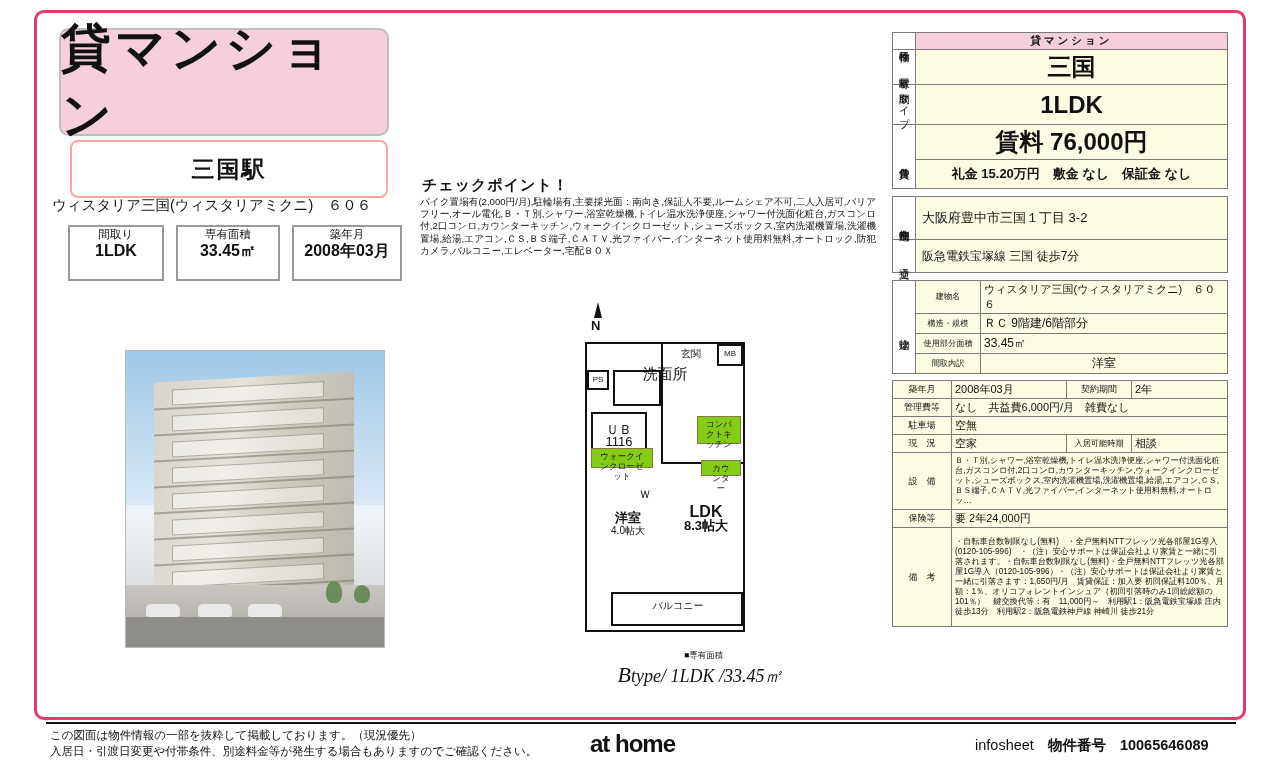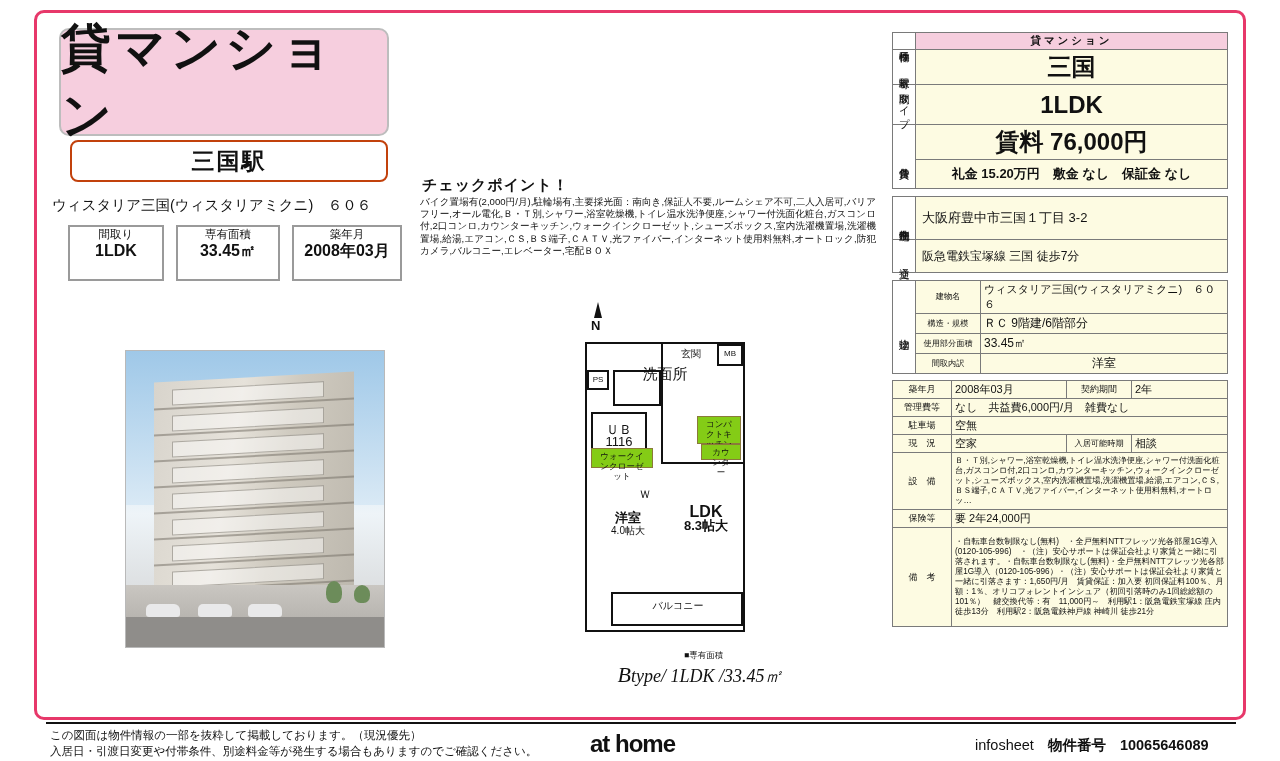--- a/index.html
+++ b/index.html
@@ -14,22 +14,22 @@
     border:3px solid #e7386a;border-radius:10px;box-sizing:border-box;
   }
   
   .title-box{
     position:absolute;left:59px;top:28px;width:330px;height:108px;
     background:#f6cede;border:2px solid #bdbdbd;border-radius:10px;box-sizing:border-box;
     display:flex;align-items:center;justify-content:center;
   }
   .title-box .t{font-size:50px;letter-spacing:4px;font-weight:bold;color:#111;}
   .station-box{
-    position:absolute;left:70px;top:140px;width:318px;height:42px;
-    background:#ffffff;border:2px solid #c2410c;border-radius:8px;box-sizing:border-box;
+    position:absolute;left:70px;top:140px;width:318px;height:58px;
+    background:#ffffff;border:2px solid #fca5a5;border-radius:8px;box-sizing:border-box;
     display:flex;align-items:center;justify-content:center;
   }
   .station-box .s{font-size:23px;font-weight:bold;letter-spacing:2px;}
   .bldg-name{
     position:absolute;left:52px;top:196px;width:360px;
     font-size:14.5px;letter-spacing:0px;white-space:nowrap;
   }
   .spec-row{position:absolute;left:68px;top:225px;width:340px;height:56px;}
   .spec-cell{
     position:absolute;top:0;height:56px;background:#fff;
@@ -202,21 +202,21 @@
 
     <div class="pl-wall" style="left:38px;top:70px;width:48px;height:36px;"></div>
     <div class="pl-lab" style="left:38px;top:68px;width:48px;font-size:15px;padding-left:28px;">洗面所</div>
 
     <div class="pl-wall" style="left:16px;top:112px;width:56px;height:46px;"></div>
     <div class="pl-lab" style="left:16px;top:124px;width:56px;font-size:13px;">ＵＢ 1116</div>
 
     <div class="tag" style="left:16px;top:148px;width:62px;height:20px;">ウォークインクローゼット</div>
 
     <div class="tag" style="left:122px;top:116px;width:44px;height:28px;">コンパクトキッチン</div>
-    <div class="tag" style="left:126px;top:144px;width:40px;height:16px;">カウンター</div>
+    <div class="tag" style="left:126px;top:160px;width:40px;height:16px;">カウンター</div>
 
     <div class="pl-lab" style="left:60px;top:188px;width:20px;font-size:11px;">Ｗ</div>
 
     <div class="pl-lab" style="left:22px;top:212px;width:62px;">
       <b>洋室</b><br>
       <span>4.0帖大</span>
     </div>
 
     <div class="pl-lab" style="left:96px;top:206px;width:70px;">
       <b style="font-size:16px">LDK</b><br>

